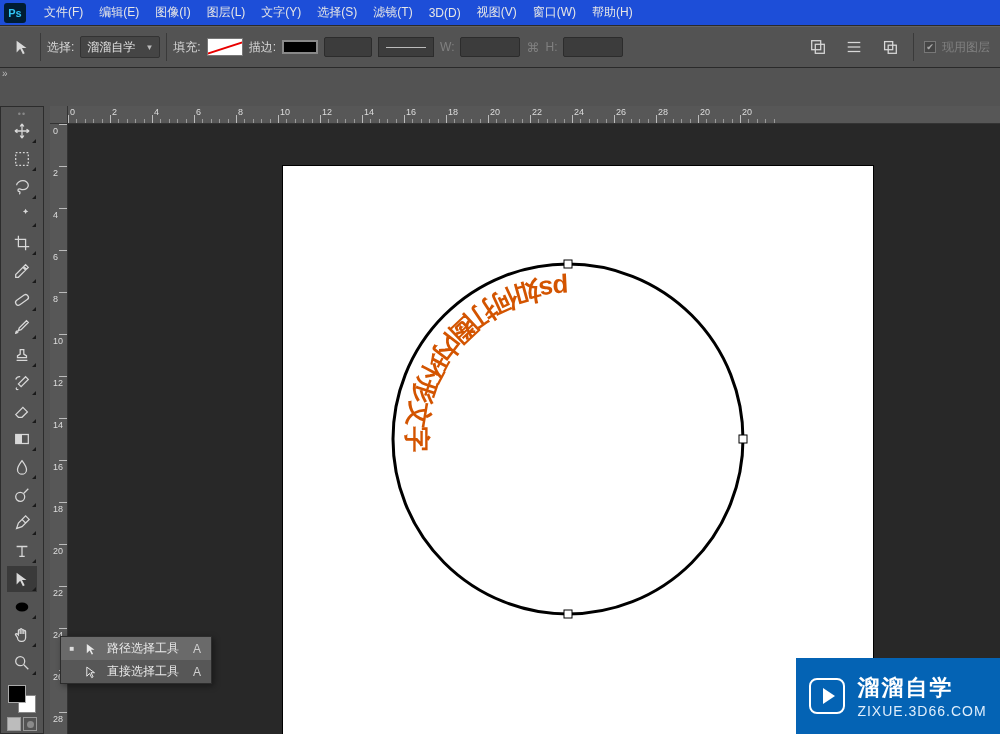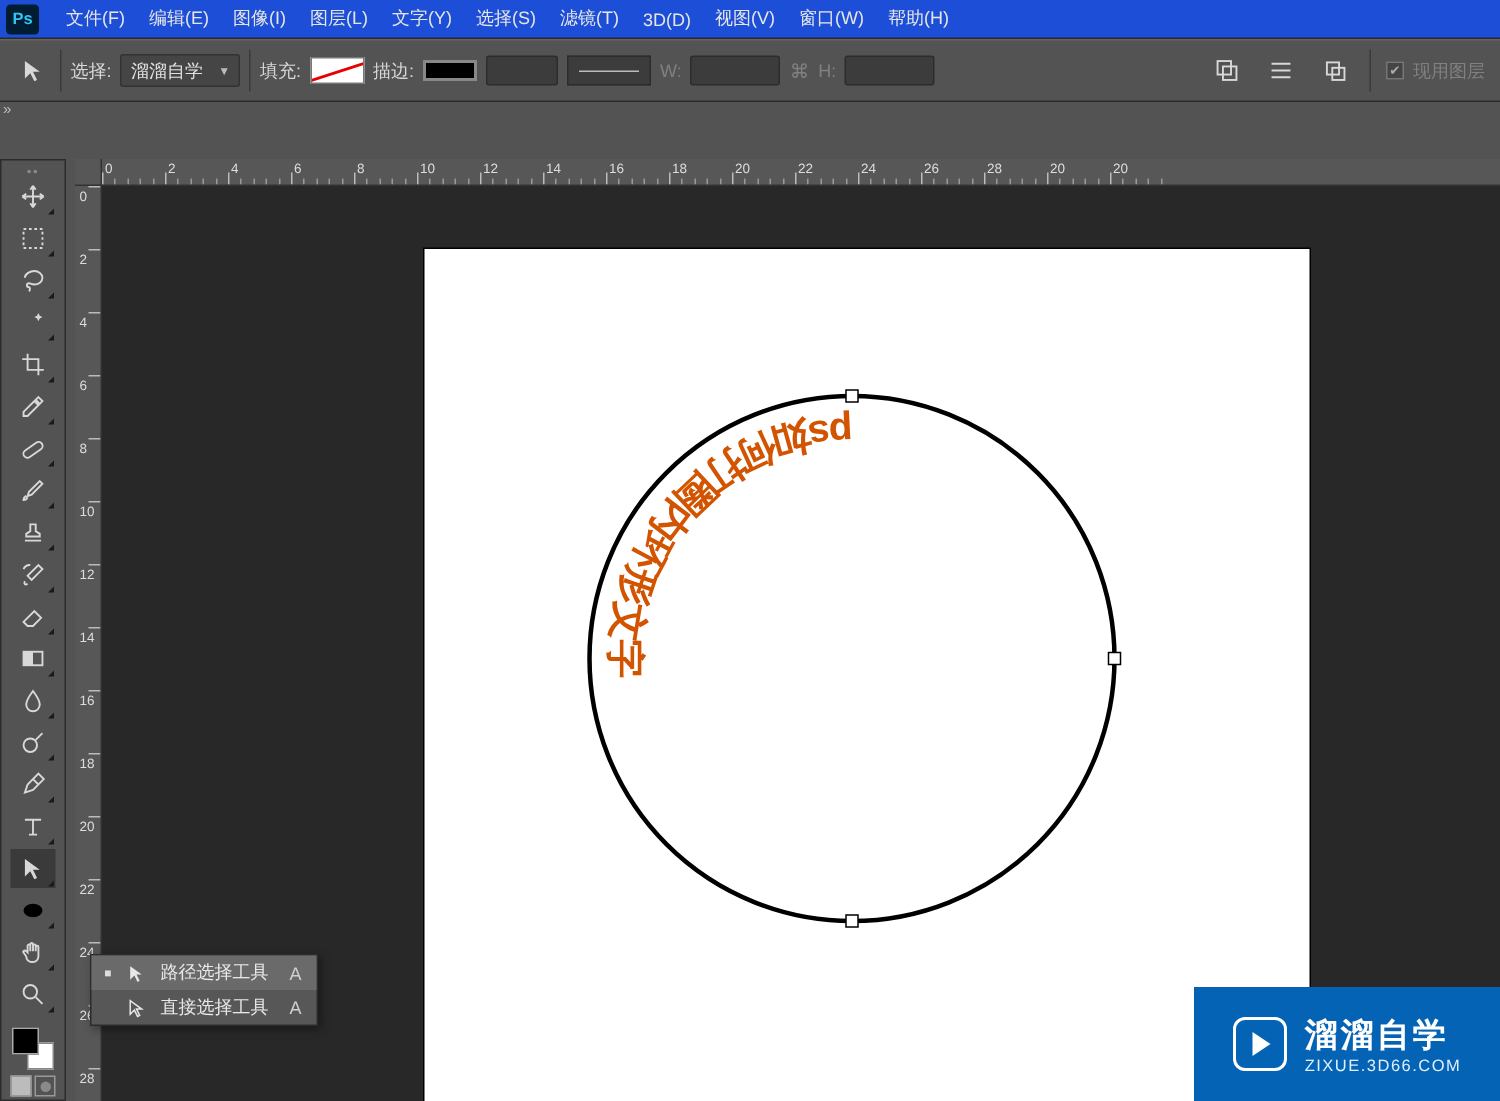--- a/index.html
+++ b/index.html
@@ -204,21 +204,21 @@
     width:36px; height:36px; border:2px solid #fff; border-radius:8px;
     display:flex; align-items:center; justify-content:center;
   }
   .wm-play::after{
     content:""; width:0; height:0;
     border-left:12px solid #fff; border-top:8px solid transparent; border-bottom:8px solid transparent;
     margin-left:3px;
   }
   .wm-text { display:flex; flex-direction:column; align-items:flex-start; color:#fff; }
   .wm-text .t1 { font-size:22px; font-weight:600; letter-spacing:2px; }
-  .wm-text .t2 { font-size:11px; letter-spacing:1px; color:#dfeefc; }
+  .wm-text .t2 { font-size:14px; letter-spacing:1px; color:#dfeefc; }
 
   
   .svgico { width:18px; height:18px; }
   .svgico path, .svgico line, .svgico rect, .svgico circle, .svgico polygon { stroke:#d8d8d8; fill:none; stroke-width:1.4; }
   .svgico .filled { fill:#d8d8d8; stroke:none; }
 </style>
 </head>
 <body>
 
 <div class="menubar">

